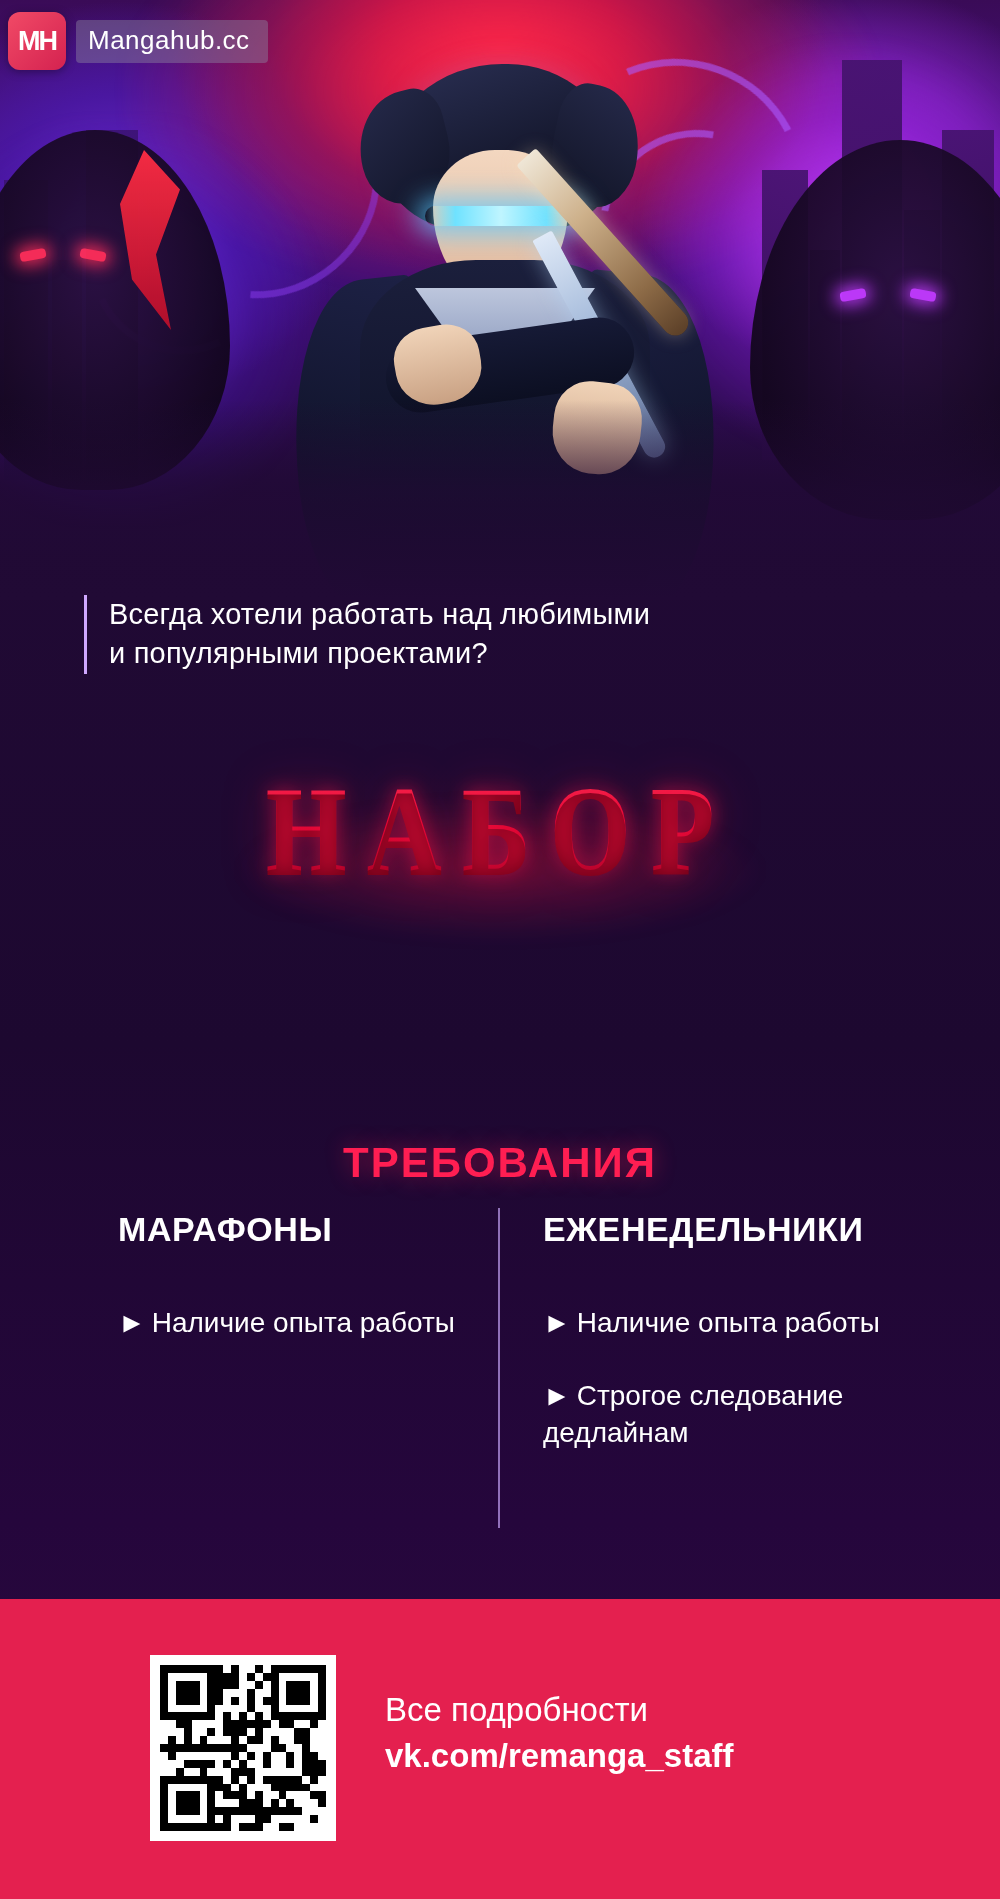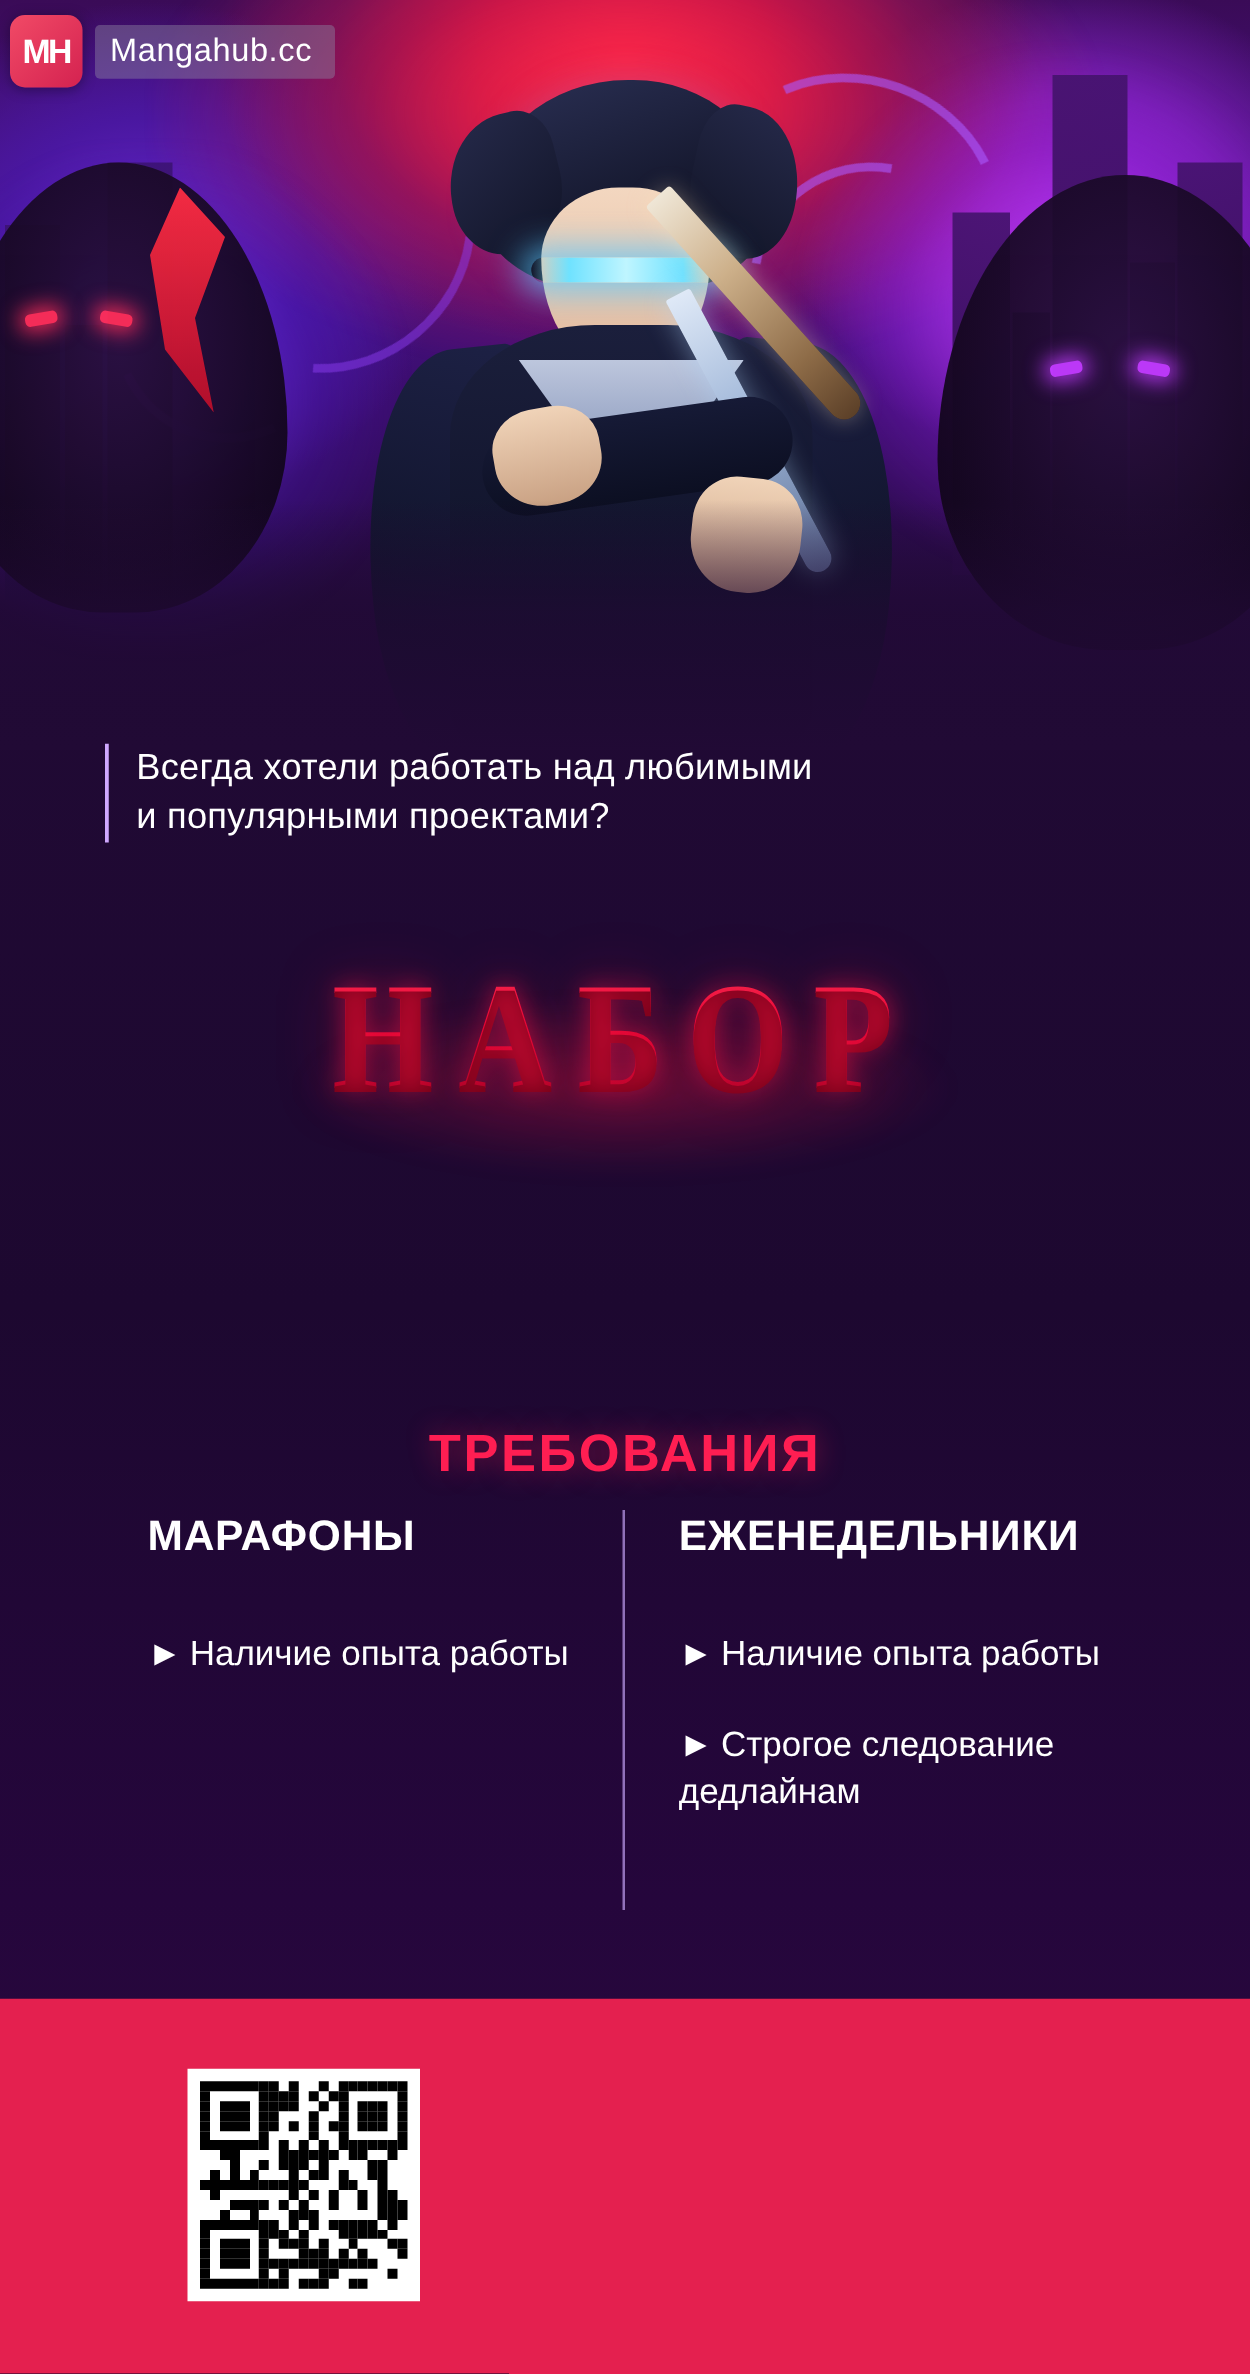--- a/index.html
+++ b/index.html
@@ -911,15 +911,19 @@
           <span style="background: transparent;"></span>
           <span style="background: transparent;"></span>
           <span></span>
           <span></span>
           <span style="background: transparent;"></span>
           <span style="background: transparent;"></span>
           <span style="background: transparent;"></span>
           <span style="background: transparent;"></span>
         </div>
     </div>
+    <div class="footer-text">
+      <div>Все подробности</div>
+      <div class="link">vk.com/remanga_staff</div>
+    </div>
   </div>
 
 </div>
 
 </body></html>

